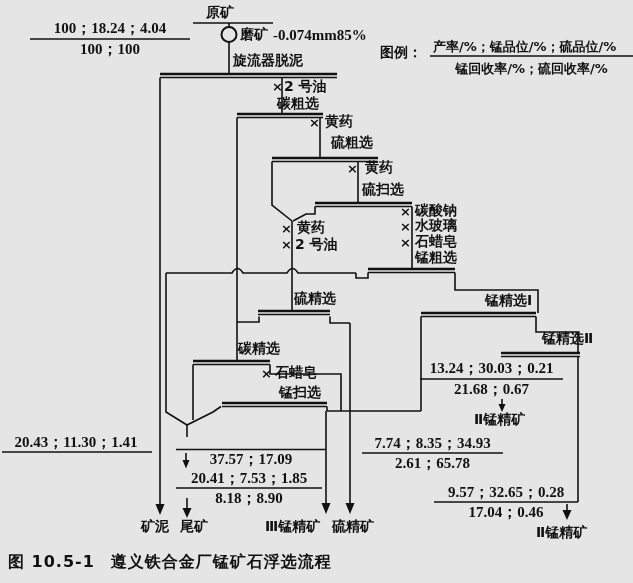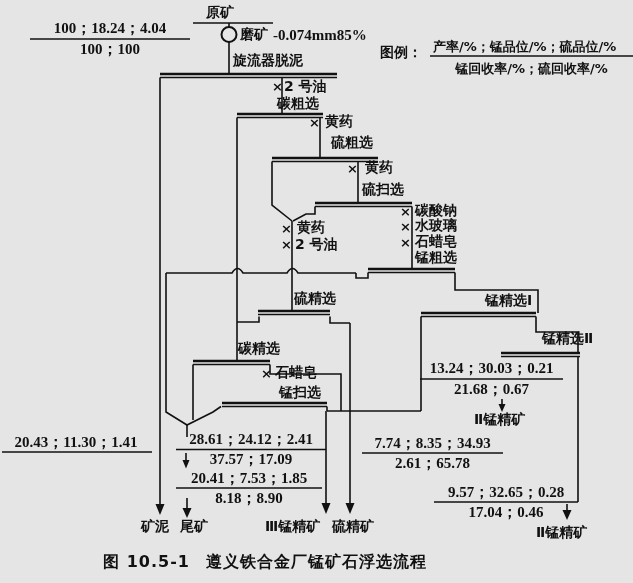--- a/index.html
+++ b/index.html
@@ -3,21 +3,21 @@
 <meta charset="utf-8">
 <style>
   html,body{margin:0;padding:0;background:#fff;}
   #page{position:relative;width:633px;height:583px;background:#e5e5e5;overflow:hidden;
         font-family:"DejaVu Sans",sans-serif;color:#111;}
   #lines{position:absolute;left:0;top:0;}
   .lbl{position:absolute;font-size:14px;font-weight:700;white-space:nowrap;line-height:15px;}
   .num{position:absolute;font-family:"Liberation Serif",serif;font-size:15px;font-weight:700;
        white-space:nowrap;line-height:15px;text-align:center;}
   .mark{position:absolute;font-size:13px;font-weight:700;line-height:13px;}
-  .cap{position:absolute;left:0;top:552px;width:530px;text-align:center;font-size:16px;
+  .cap{position:absolute;left:0;top:552px;width:530px;font-size:16px;
        font-weight:700;letter-spacing:1px;}
   .cap span{margin:0 8px;}
   .legend-num{position:absolute;font-size:13px;font-weight:700;white-space:nowrap;}
 </style>
 </head>
 <body>
 
 <div id="page">
 
   <svg id="lines" width="633" height="583" viewBox="0 0 633 583" fill="none" stroke="#111" stroke-width="1.6">
@@ -139,21 +139,20 @@
   <div class="lbl" style="left:362px;top:182px;">硫扫选</div>
   <div class="lbl" style="left:415px;top:250px;">锰粗选</div>
   <div class="lbl" style="left:294px;top:291px;">硫精选</div>
   <div class="lbl" style="left:485px;top:293px;">锰精选Ⅰ</div>
   <div class="lbl" style="left:542px;top:331px;">锰精选Ⅱ</div>
   <div class="lbl" style="left:238px;top:341px;">碳精选</div>
   <div class="lbl" style="left:279px;top:385px;">锰扫选</div>
 
   <div class="num" style="left:0px;top:435px;width:152px;">20.43；11.30；1.41</div>
 
-  <div class="num" style="left:176px;top:432px;width:150px;">28.61；24.12；2.41</div>
   <div class="num" style="left:176px;top:452px;width:150px;">37.57；17.09</div>
   <div class="num" style="left:176px;top:471px;width:146px;">20.41；7.53；1.85</div>
   <div class="num" style="left:176px;top:491px;width:146px;">8.18；8.90</div>
 
   <div class="num" style="left:362px;top:436px;width:141px;">7.74；8.35；34.93</div>
   <div class="num" style="left:362px;top:456px;width:141px;">2.61；65.78</div>
 
   <div class="num" style="left:420px;top:361px;width:143px;">13.24；30.03；0.21</div>
   <div class="num" style="left:420px;top:382px;width:143px;">21.68；0.67</div>
 

